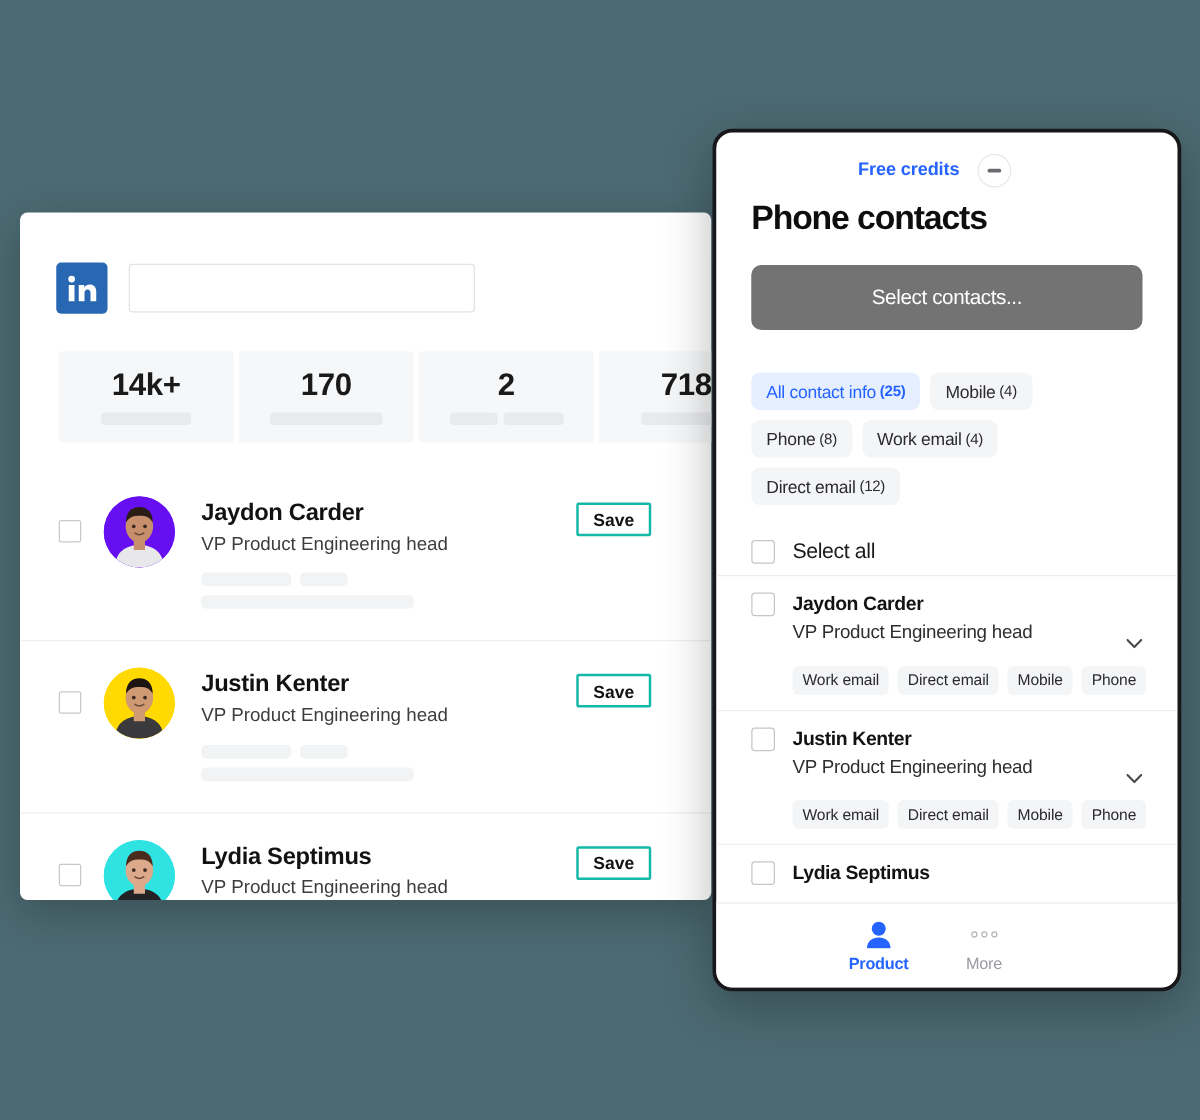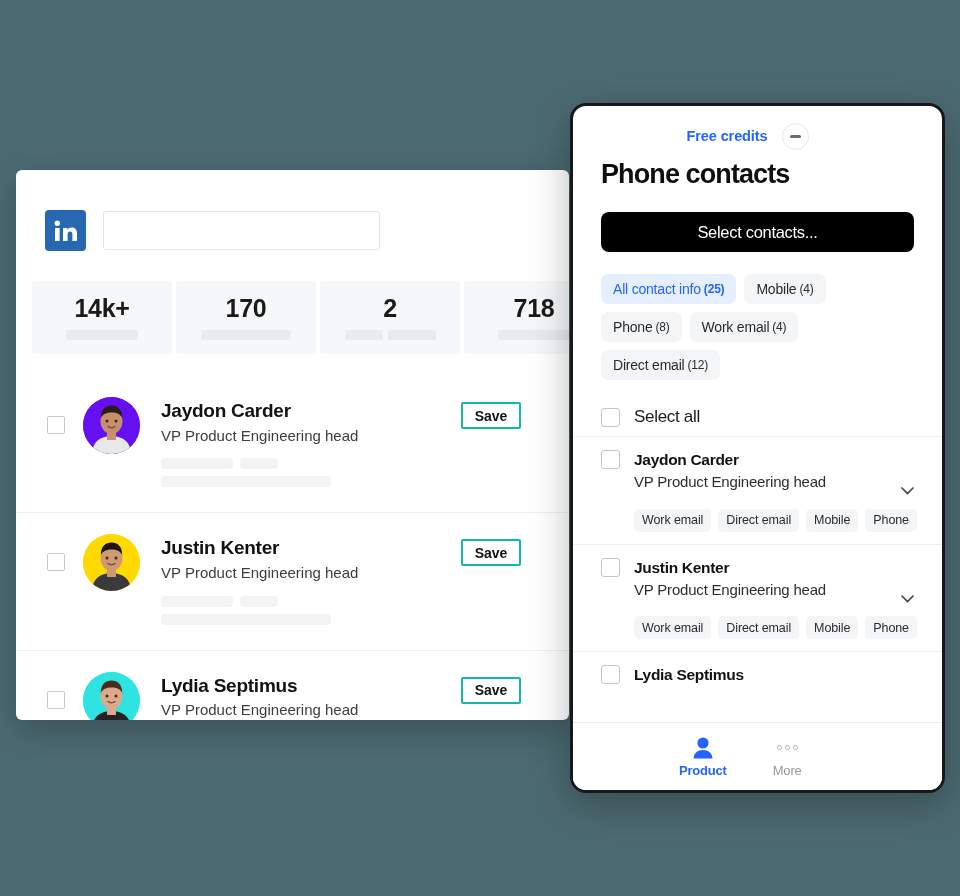--- a/index.html
+++ b/index.html
@@ -59,21 +59,21 @@
     font-family: "Liberation Sans", sans-serif;
     font-size: 14px;
     padding: 0 10px;
     color: #333;
   }
 
   
   .li-stats {
     display: flex;
     gap: 4px;
-    padding: 30px 0 0 16px;
+    padding: 30px 0 0 31px;
   }
   .stat-card {
     width: 140px;
     height: 73px;
     background: #f6f7f8;
     border-radius: 3px;
     display: flex;
     flex-direction: column;
     align-items: center;
     justify-content: center;
@@ -223,37 +223,37 @@
     font-size: 27px;
     font-weight: bold;
     color: #0e0e10;
     letter-spacing: -0.9px;
     padding: 7px 0 0 28px;
   }
 
   .select-contacts-btn {
     display: block;
     margin: 22px 28px 0 28px;
-    height: 40px;
-    background: #000000;
+    height: 52px;
+    background: #737373;
     border: none;
     border-radius: 8px;
     color: #ffffff;
     font-family: "Liberation Sans", sans-serif;
     font-size: 16.5px;
     letter-spacing: -0.3px;
     width: calc(100% - 56px);
     cursor: pointer;
   }
 
   .chips {
     display: flex;
     flex-wrap: wrap;
     gap: 8px;
-    padding: 22px 28px 0 28px;
+    padding: 34px 28px 0 28px;
   }
   .chip {
     border: none;
     border-radius: 7px;
     background: #f4f5f6;
     color: #2b2b2e;
     font-family: "Liberation Sans", sans-serif;
     font-size: 14px;
     letter-spacing: -0.2px;
     height: 30px;

